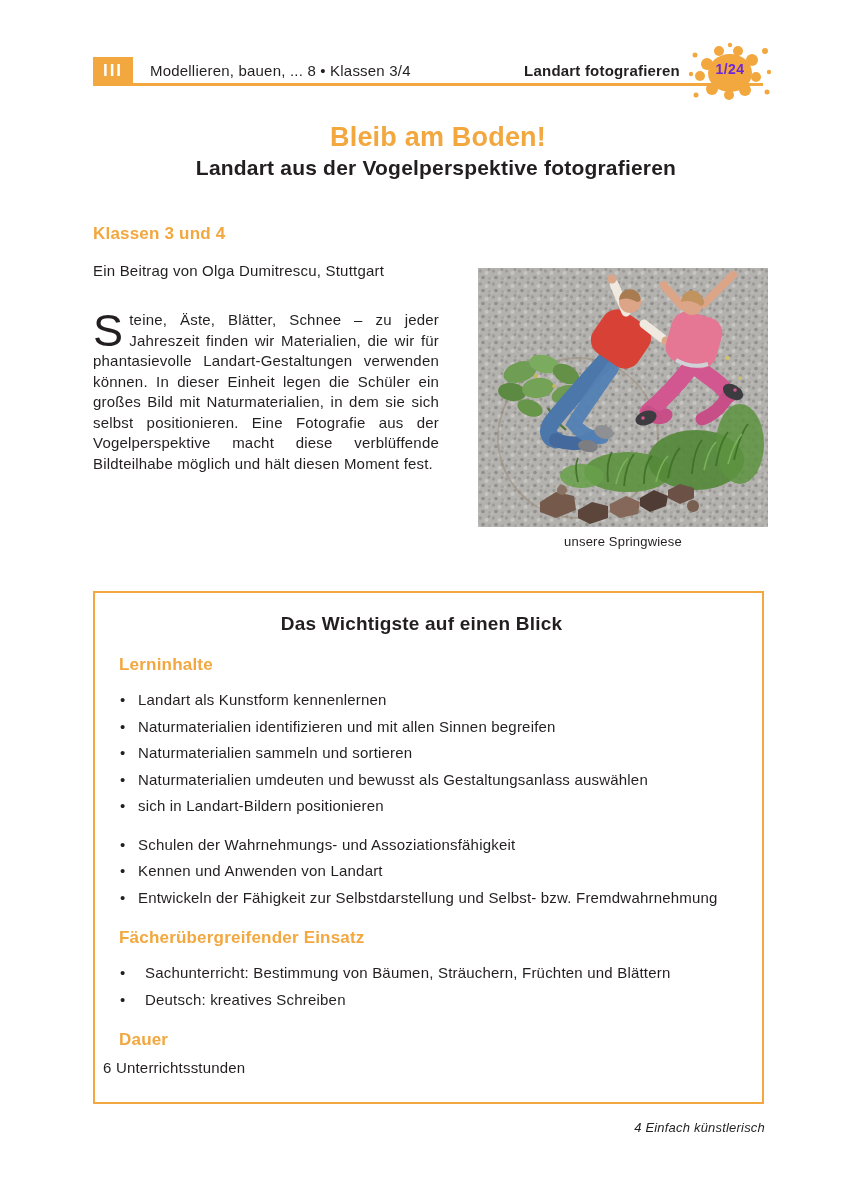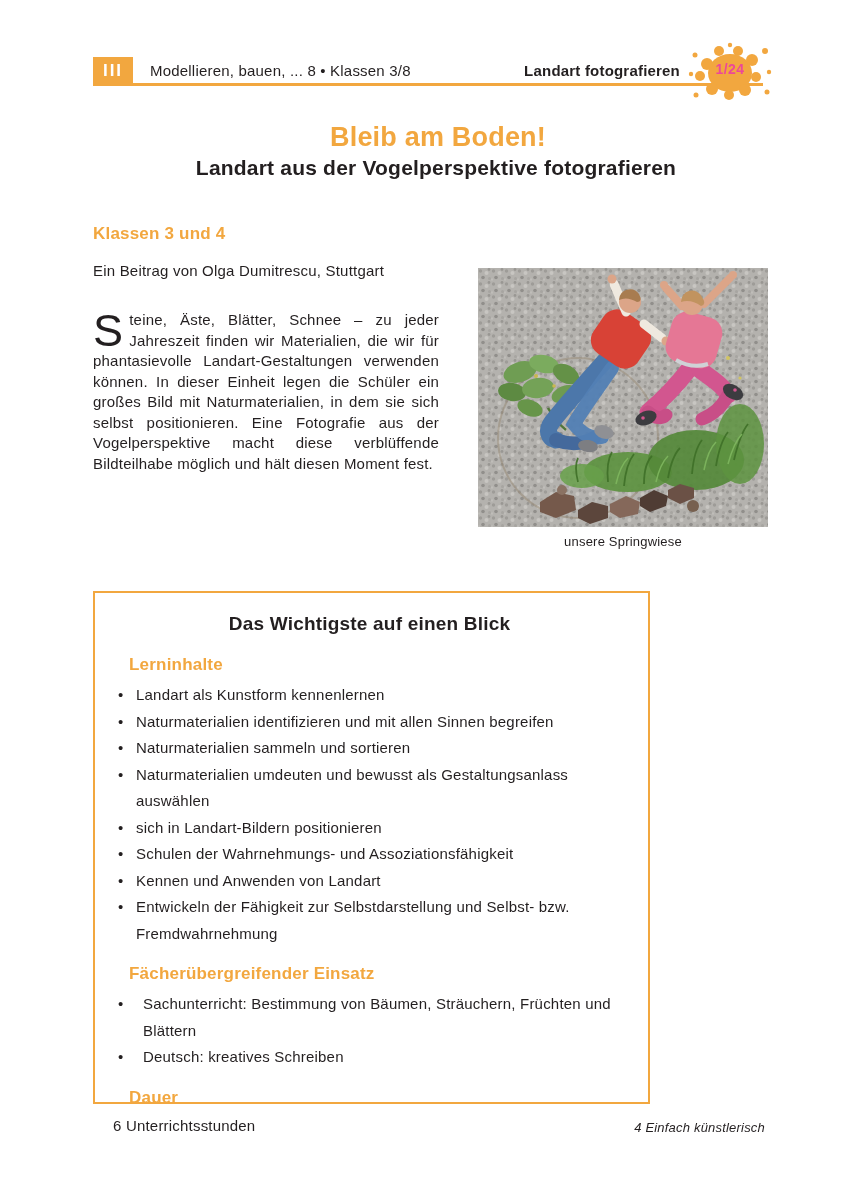--- a/index.html
+++ b/index.html
@@ -18,21 +18,21 @@
     background:var(--accent); color:#fff; font-weight:bold; font-size:17px;
     text-align:center; line-height:27px; letter-spacing:2px;
   }
   .header-series { position:absolute; left:150px; top:62px; font-size:15px; }
   .header-topic  { position:absolute; top:62px; right:176px; font-size:15px; font-weight:bold; }
   .header-rule   { position:absolute; left:93px; top:83px; width:670px; height:2.5px; background:var(--accent); }
   .splat { position:absolute; left:688px; top:42px; width:84px; height:62px; }
   .splat svg { position:absolute; left:0; top:0; }
   .splat-text {
     position:absolute; left:0; top:19px; width:100%; text-align:center;
-    color:#ec4899; font-weight:bold; font-size:14px; letter-spacing:0.5px;
+    color:#6d28d9; font-weight:bold; font-size:14px; letter-spacing:0.5px;
   }
 
   
   .title {
     position:absolute; left:93px; top:112px; width:670px; margin:10px;
     text-align:center; font-size:27px; font-weight:bold; color:var(--accent);
   }
   .subtitle {
     position:absolute; left:93px; top:148px; width:670px; margin:8px;
     text-align:center; font-size:21px; font-weight:bold; color:var(--ink);
@@ -48,42 +48,42 @@
   .dropcap {
     float:left; font-size:45px; line-height:37px; padding:2px 6px 0 0;
   }
 
   
   .photo { position:absolute; left:478px; top:268px; width:290px; height:259px; margin:0; }
   .caption { position:absolute; left:478px; top:534px; width:290px; text-align:center; font-size:13px; }
 
   
   .box {
-    position:absolute; left:93px; top:591px; width:557px; height:513px;
-    border:2.5px solid var(--accent); padding:16px 22px 0 18px;
+    position:absolute; left:93px; top:591px; width:671px; height:513px;
+    border:2.5px solid var(--accent); padding:16px 22px 0 8px;
   }
   .box-title { margin:4px 0 20px 0; text-align:center; font-size:19px; font-weight:bold; }
   .section-heading { margin:17px 0 7px 16px; font-size:17px; font-weight:bold; color:var(--accent); }
-  ul.items { list-style:none; margin:0; padding:0; }
+  ul.items { list-style:none; margin:12px; padding:0; }
   ul.items li { position:relative; padding-left:23px; font-size:15px; line-height:26.5px; }
   ul.items li::before { content:"\2022"; position:absolute; left:5px; }
   ul.items.wide-gap li { padding-left:30px; }
   ul.items.wide-gap li::before { left:5px; }
   .plain-text { font-size:15px; line-height:22px; margin-top:2px; }
 
   .footer { position:absolute; right:91px; top:1120px; font-size:13px; font-style:italic; }
 </style>
 </head>
 <body>
 
 <div class="page">
 
   <header>
     <div class="badge">III</div>
-    <div class="header-series">Modellieren, bauen, ... 8 • Klassen 3/8</div>
+    <div class="header-series">Modellieren, bauen, ... 8 • Klassen 3/4</div>
     <div class="header-topic">Landart fotografieren</div>
     <div class="header-rule"></div>
     <div class="splat">
       <svg width="84" height="62" viewBox="0 0 84 62">
         <g fill="#F2A73F">
           <ellipse cx="42" cy="31" rx="22" ry="19"></ellipse>
           <circle cx="19" cy="22" r="6"></circle>
           <circle cx="12" cy="34" r="5"></circle>
           <circle cx="24" cy="47" r="6"></circle>
           <circle cx="41" cy="53" r="5"></circle>

